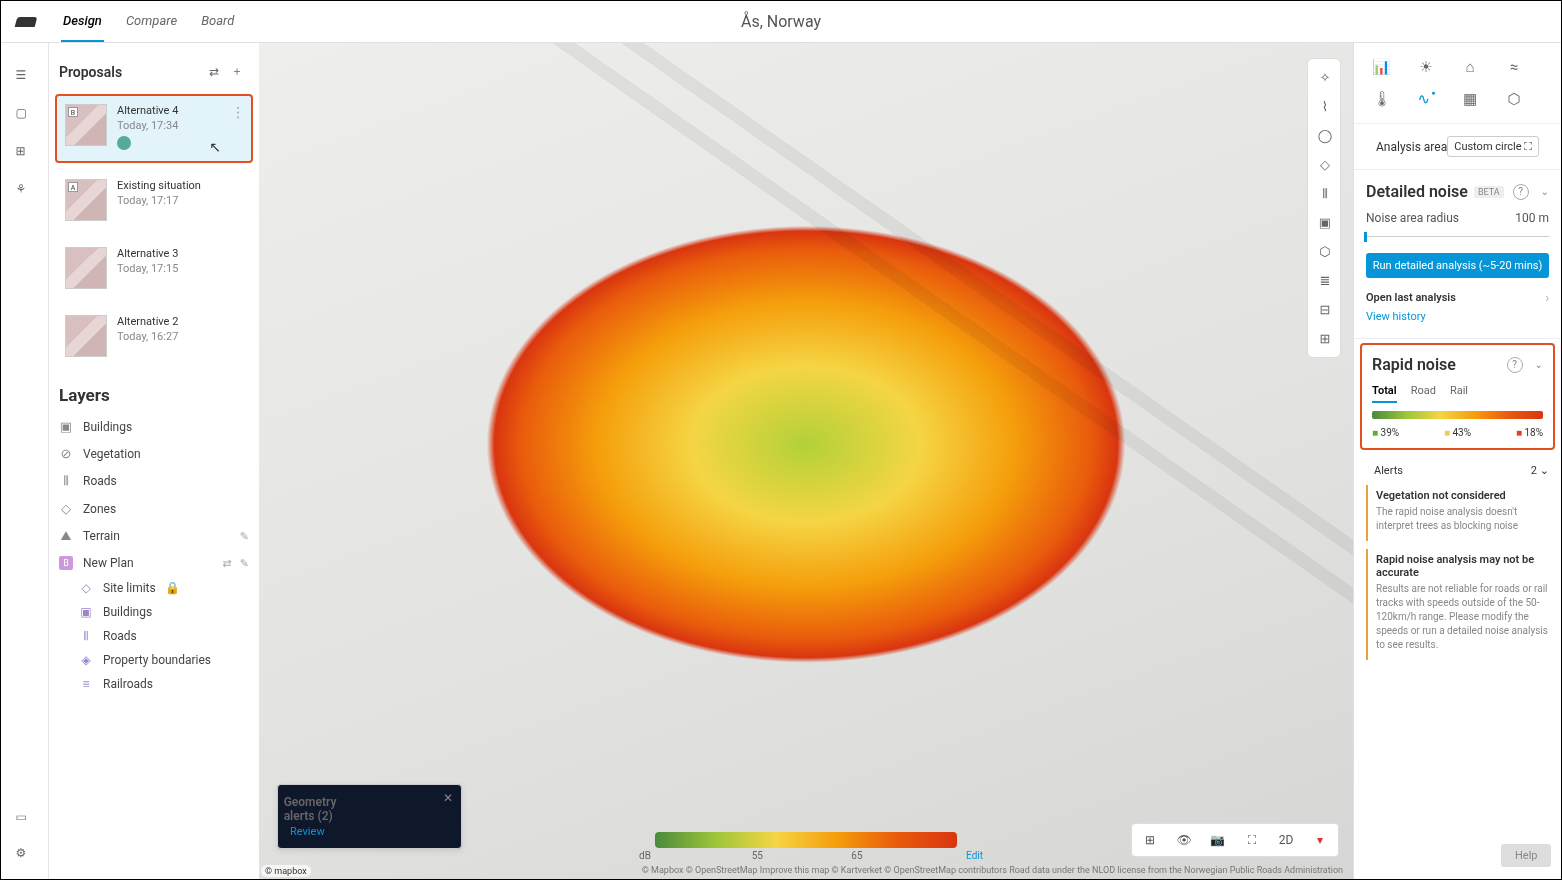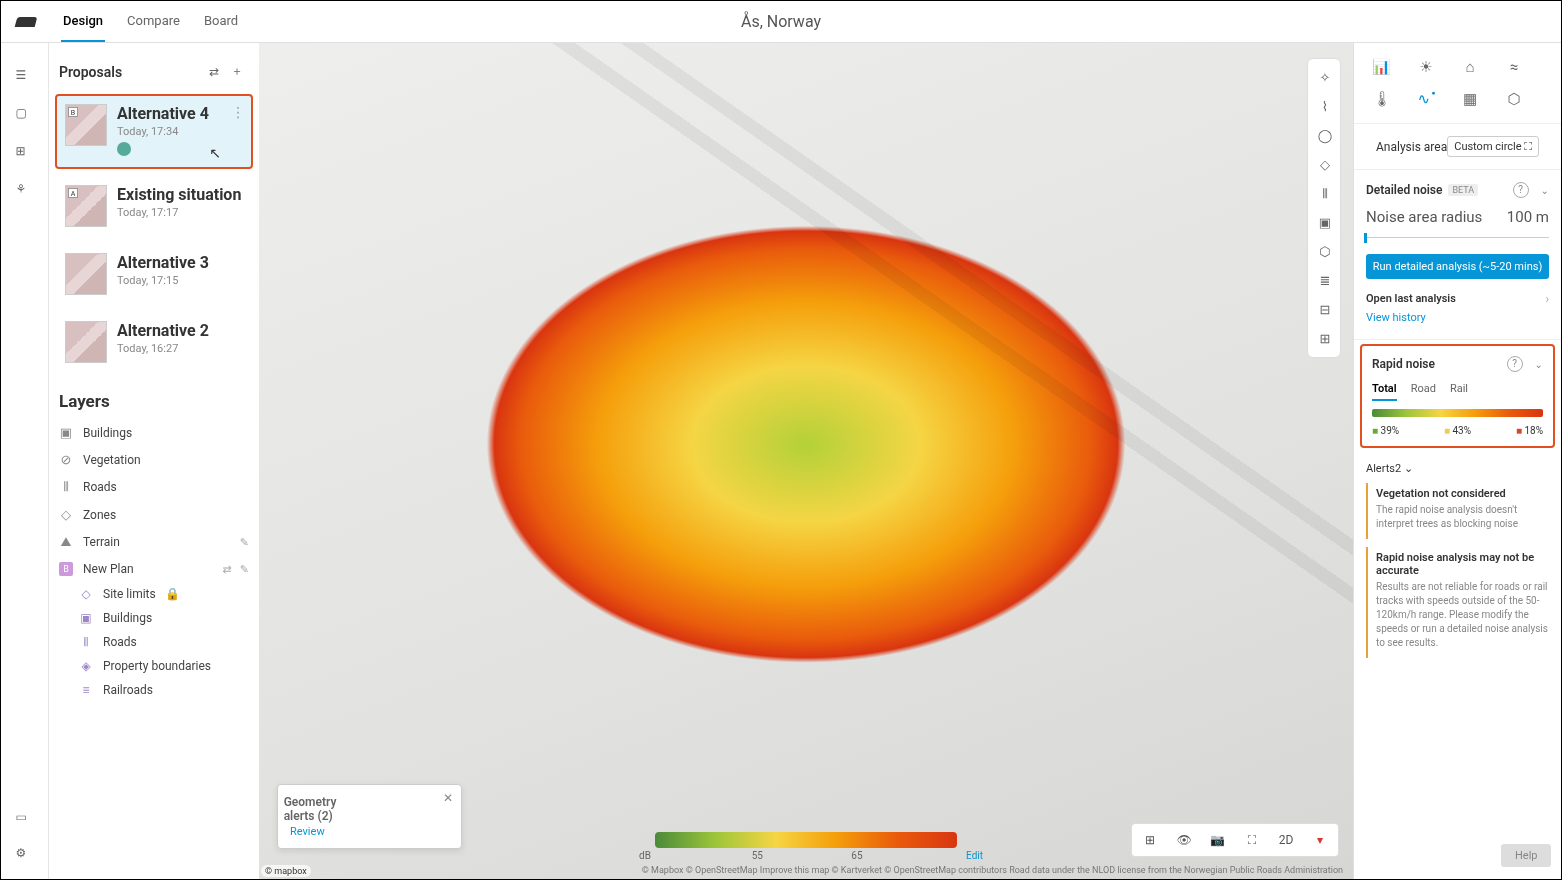--- a/index.html
+++ b/index.html
@@ -1,94 +1,94 @@
 <!DOCTYPE html>
 <html><head>
 <meta charset="utf-8">
 <style>
 * { margin:0; padding:0; box-sizing:border-box; font-family:-apple-system,BlinkMacSystemFont,"Segoe UI",Roboto,sans-serif; }
 body { width:1562px; height:880px; background:#fff; overflow:hidden; position:relative; font-size:12px; color:#333; border:1px solid #000; }
 .topbar { height:42px; border-bottom:1px solid #e0e0e0; display:flex; align-items:center; padding:0 15px; position:relative; }
 .logo { width:20px; height:10px; background:#333; border-radius:3px 3px 0 0; margin-right:25px; transform:skewX(-15deg);}
 .tabs { display:flex; gap:20px; }
-.tab { padding:12px 2px; cursor:pointer; color:#666; font-size:13px; }
+.tab { padding:12px 2px; cursor:pointer; color:#666; font-size:13px;font-style:italic; }
 .tab.active { color:#000; font-weight:500; border-bottom:2px solid #0696d7; }
 .loc { position:absolute; left:50%; transform:translateX(-50%); font-size:16px; color:#555; }
 .main { display:flex; height:calc(100% - 42px); }
 .rail { width:48px; border-right:1px solid #e5e5e5; display:flex; flex-direction:column; align-items:center; padding-top:25px; gap:20px; }
 .rail .ri { width:18px; height:18px; cursor:pointer; color:#666; }
 .rail-bottom { margin-top:auto; padding-bottom:15px; display:flex; flex-direction:column; gap:18px;}
 .sidebar { width:210px; padding:10px 6px; overflow-y:auto; }
 .side-hdr { display:flex; align-items:center; padding:8px 4px 12px; }
 .side-hdr .ttl { font-weight:600; font-size:14px; flex:1; }
 .side-hdr .ico { cursor:pointer; color:#666; padding:2px 6px;}
 .prop-list { display:flex; flex-direction:column; gap:6px; }
 .prop { display:flex; gap:10px; padding:8px; border-radius:4px; cursor:pointer; position:relative; border:2px solid transparent;}
 .prop.sel { background:#e2f3fa; border:2px solid #e2501f; }
 .thumb { width:42px; height:42px; background:linear-gradient(135deg,#d9c0c0 40%,#e8d5d5 40%,#e8d5d5 60%,#d0b5b5 60%); border:1px solid #ccc; position:relative; font-size:8px;}
 .thumb .badge{ position:absolute; top:2px; left:2px; background:#fff; width:10px; height:10px; font-size:7px; line-height:10px; text-align:center; border:1px solid #999;}
-.prop-info .nm { font-weight:700; font-size:16px; }
+.prop-info .nm { font-weight:400; font-size:11px; }
 .prop-info .tm { color:#888; font-size:11px; margin-top:2px; }
 .prop .dots { position:absolute; right:6px; top:8px; color:#999; font-size:14px;}
 .avatar-sm { width:14px; height:14px; border-radius:50%; background:#5a9; display:inline-block; margin-top:4px; font-size:8px; line-height:14px; text-align:center; color:#fff;}
 .cursor-overlay{ position:absolute; right:30px; bottom:6px; font-size:14px;}
 .layers-hdr { font-weight:700; font-size:17px; padding:18px 4px 8px; }
 .layer { display:flex; align-items:center; gap:10px; padding:6px 4px; cursor:pointer; color:#444; }
 .layer .li { width:14px; text-align:center; color:#888; font-size:13px;}
 .layer.np .li { background:#c9d; color:#fff; width:14px; height:14px; border-radius:2px; font-size:9px; line-height:14px;}
 .layer .ctrls { margin-left:auto; display:flex; gap:8px; color:#aaa; font-size:11px;}
 .sublayer { padding-left:24px; display:flex; align-items:center; gap:10px; padding-top:5px; padding-bottom:5px; cursor:pointer; color:#444;}
 .sublayer .si { width:14px; text-align:center; color:#9b87c7; font-size:12px;}
 .canvas { flex:1; position:relative; background:#e8e8e6; }
 .map { width:100%; height:100%; background:radial-gradient(ellipse 380px 260px at 50% 48%, #b3d138 0%, #f5d544 30%, #f59e0b 55%, #e95b0c 75%, #d93510 82%, transparent 84%), linear-gradient(160deg,#eeeeec 0%, #e2e2e0 60%, #d6d6d4 100%); position:relative;}
 .map::before{content:''; position:absolute; inset:0; background-image:linear-gradient(35deg, transparent 65%, rgba(0,0,0,0.06) 65%, rgba(0,0,0,0.06) 66%, transparent 66%, transparent 68%, rgba(0,0,0,0.06) 68%, rgba(0,0,0,0.06) 69%, transparent 69%);}
 .toolcol { position:absolute; top:15px; right:12px; width:34px; background:#fff; border-radius:6px; border:1px solid #ddd; display:flex; flex-direction:column; padding:6px 0; gap:4px; }
 .tc { width:34px; height:30px; display:flex; align-items:center; justify-content:center; cursor:pointer; color:#666; font-size:13px;}
-.alert-toast { position:absolute; bottom:30px; left:18px; width:185px; background:#ffffff; border:1px solid #ccc; border-radius:4px; padding:10px 12px; box-shadow:0 2px 6px rgba(0,0,0,0.1);}
+.alert-toast { position:absolute; bottom:30px; left:18px; width:185px; background:#0f172a; border:1px solid #ccc; border-radius:4px; padding:10px 12px; box-shadow:0 2px 6px rgba(0,0,0,0.1);}
 .alert-toast .at { font-weight:600; font-size:12px;}
 .alert-toast .rv { color:#0696d7; font-size:11px; margin-top:2px; cursor:pointer;}
 .alert-toast .cx { position:absolute; top:6px; right:8px; cursor:pointer; color:#888;}
 .legend { position:absolute; bottom:31px; left:50%; transform:translateX(-50%); width:302px; height:16px; background:linear-gradient(90deg,#4a8a3a,#9ec53a,#f5d544,#f59e0b,#e95b0c,#d93510); border-radius:4px;}
 .legend .lbl { position:absolute; top:18px; font-size:10px; color:#666;}
 .view-ctrls { position:absolute; bottom:22px; right:14px; background:#fff; border:1px solid #ddd; border-radius:4px; display:flex; align-items:center; padding:4px; gap:6px;}
 .vc { width:28px; height:24px; display:flex; align-items:center; justify-content:center; cursor:pointer; color:#555; font-size:12px;}
 .attrib { position:absolute; bottom:4px; right:10px; font-size:9px; color:#777; left:10px; text-align:right;}
 .mapbox-badge{ position:absolute; bottom:2px; left:2px; background:rgba(255,255,255,0.7); padding:1px 4px; border-radius:8px; font-size:9px; color:#333;}
 .rpanel { width:208px; border-left:1px solid #e0e0e0; display:flex; flex-direction:column; }
 .an-tabs { display:flex; flex-wrap:wrap; padding:10px 8px; gap:4px; border-bottom:1px solid #eee;}
 .at { width:40px; height:28px; display:flex; align-items:center; justify-content:center; cursor:pointer; color:#666; font-size:15px; border-radius:3px;}
 .at.active{ color:#0696d7; }
 .at .dot{ font-size:7px; color:#0696d7; position:relative; top:-6px; left:1px;}
 .area-row { padding:12px; display:flex; justify-content:center; align-items:center; border-bottom:1px solid #eee; font-size:12px;}
 .area-row .cc { border:1px solid #ccc; padding:3px 6px; border-radius:3px; font-size:11px; cursor:pointer;}
 .section { padding:12px; border-bottom:1px solid #eee;}
 .sec-hdr { display:flex; align-items:center; gap:6px; margin-bottom:10px;}
-.sec-hdr .st { font-weight:600; font-size:12px;}
+.sec-hdr .st { font-weight:600; font-size:16px;}
 .sec-hdr .beta { background:#eee; color:#888; font-size:9px; padding:1px 4px; border-radius:2px;}
 .sec-hdr .q { margin-left:auto; width:16px; height:16px; border:1px solid #aaa; border-radius:50%; font-size:10px; line-height:14px; text-align:center; color:#888; cursor:pointer;}
 .sec-hdr .chev { color:#888; margin-left:6px; cursor:pointer; font-size:10px;}
-.row { display:flex; justify-content:space-between; font-size:15px; color:#555; margin-bottom:6px;}
+.row { display:flex; justify-content:space-between; font-size:12px; color:#555; margin-bottom:6px;}
 .slider-rail { height:12px; position:relative; margin-bottom:10px;}
 .slider-rail::before{content:''; position:absolute; top:5px; left:0; right:0; height:1px; background:#ccc;}
 .slider-thumb{ position:absolute; left:-2px; top:1px; width:3px; height:10px; background:#0696d7;}
 .run-btn { background:#0696d7; color:#fff; text-align:center; padding:6px; border-radius:3px; font-size:11px; cursor:pointer; margin-bottom:10px;}
 .link { color:#0696d7; font-size:11px; cursor:pointer; display:block; padding:3px 0;}
 .link-row{ display:flex; justify-content:space-between; align-items:center;}
 .rapid { border:2px solid #e2501f; margin:4px 6px; border-radius:4px; padding:10px;}
 .rtabs { display:flex; gap:14px; margin:10px 0 8px; font-size:11px;}
 .rtab { cursor:pointer; padding-bottom:4px; color:#666;}
 .rtab.active{ color:#000; font-weight:600; border-bottom:2px solid #0696d7;}
 .grad { height:8px; background:linear-gradient(90deg,#4a8a3a,#9ec53a,#f5d544,#f59e0b,#e95b0c,#d93510); border-radius:2px; margin-bottom:8px;}
 .pcts { display:flex; justify-content:space-between; font-size:10px;}
 .pcts span::before{content:'■ '; }
 .pcts .g::before{color:#6a3;}
 .pcts .y::before{color:#ec5;}
 .pcts .r::before{color:#d42;}
 .alerts { padding:10px 12px; font-size:11px; overflow-y:auto; flex:1; }
-.alerts-hdr{ display:flex; padding-bottom:8px; cursor:pointer;}
+.alerts-hdr{ display:flex; justify-content:space-between; padding-bottom:8px; cursor:pointer;margin-left:8px;}
 .a-item { border-left:2px solid #e9a23b; padding:4px 0 8px 8px; margin-bottom:8px;}
 .a-item .at2{ font-weight:600; color:#333; margin-bottom:3px;}
 .a-item .ad{ color:#888; font-size:10px; line-height:1.4;}
 .help-btn { margin:8px 10px 12px auto; background:#ddd; color:#888; padding:5px 14px; border-radius:3px; font-size:11px; width:50px; text-align:center; cursor:pointer;}
 </style>
 </head>
 <body>
 
 <div class="topbar">
   <div class="logo"></div>

